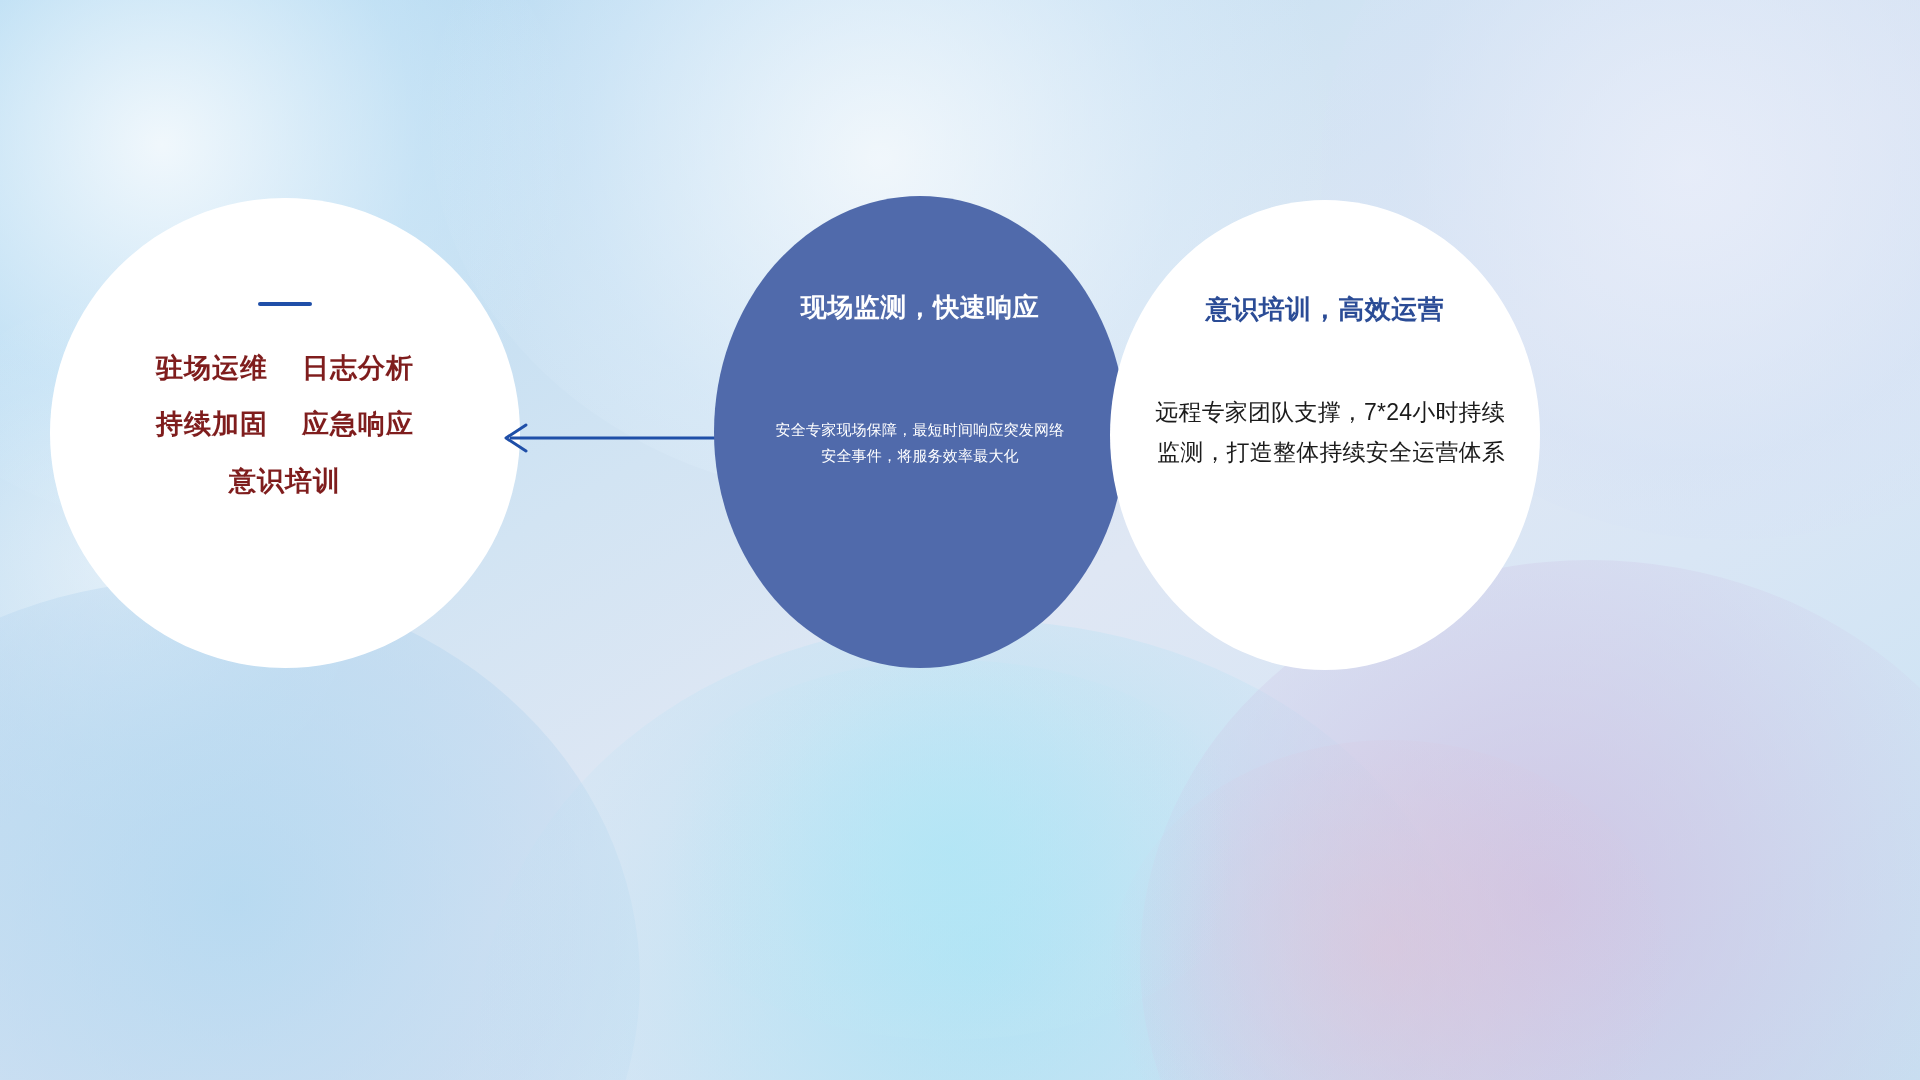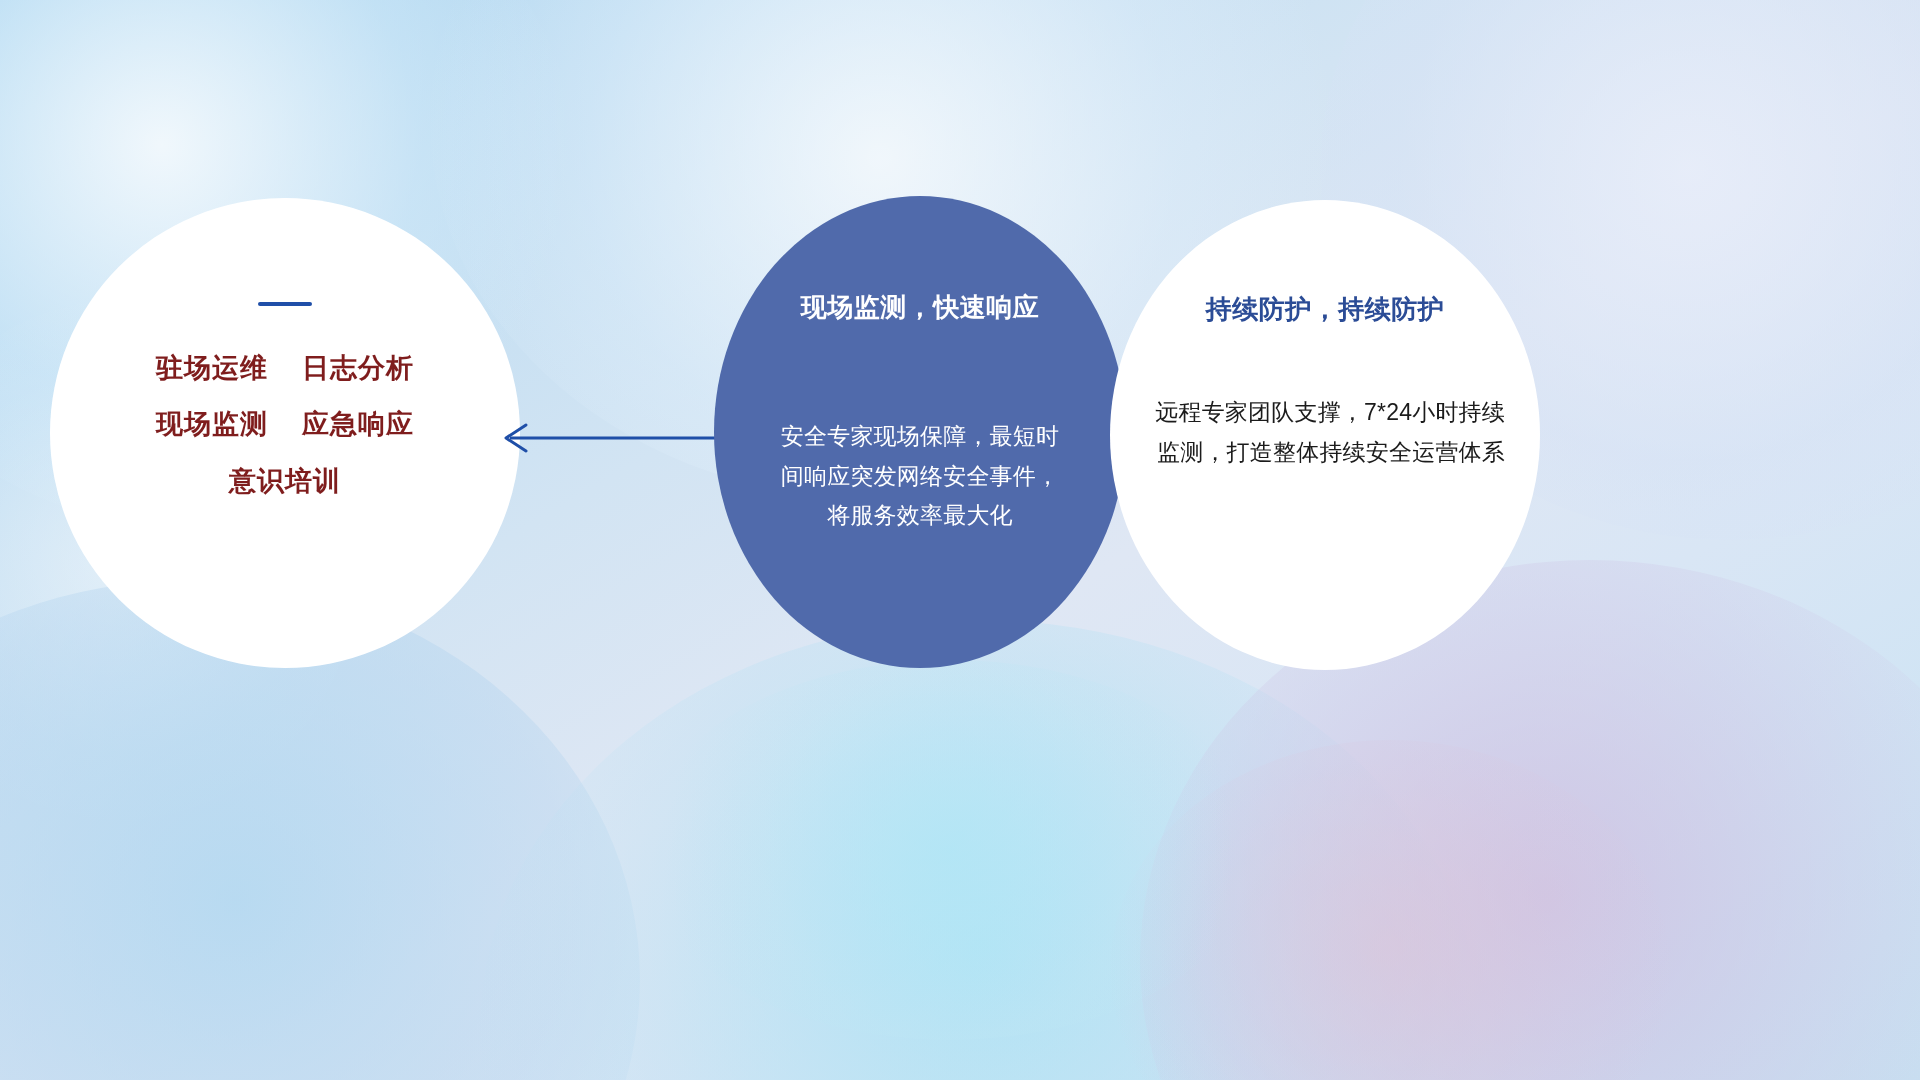--- a/index.html
+++ b/index.html
@@ -110,21 +110,21 @@
     font-size: 26px;
     font-weight: bold;
     color: #ffffff;
     letter-spacing: .5px;
     white-space: nowrap;
     margin-bottom: 92px;
   }
   #center-body {
     width: 300px;
     text-align: center;
-    font-size: 23px;
+    font-size: 15px;
     line-height: 1.72;
     color: #ffffff;
     letter-spacing: .2px;
   }
 
   
   #circle-right {
     left: 1110px;
     top: 200px;
     width: 430px;
@@ -176,27 +176,27 @@
   <div class="bloom bloom-cyan"></div>
 
   <svg id="arrow" viewBox="0 0 260 60">
     <line x1="255" y1="30" x2="24" y2="30" stroke="#1f4fa8" stroke-width="3"></line>
     <polyline points="40,17 20,30 40,43" fill="none" stroke="#1f4fa8" stroke-width="3" stroke-linecap="round" stroke-linejoin="round"></polyline>
   </svg>
 
   <div id="circle-left" class="circle">
     <div id="left-dash"></div>
     <div class="left-line">驻场运维    日志分析</div>
-    <div class="left-line">现场监测    应急响应</div>
+    <div class="left-line">持续加固    应急响应</div>
     <div class="left-line last">意识培训</div>
   </div>
 
   <div id="circle-center" class="circle">
     <div id="center-heading">现场监测，快速响应</div>
     <div id="center-body">安全专家现场保障，最短时间响应突发网络安全事件，将服务效率最大化</div>
   </div>
 
   <div id="circle-right" class="circle">
-    <div id="right-heading">持续防护，持续防护</div>
+    <div id="right-heading">意识培训，高效运营</div>
     <div id="right-body">远程专家团队支撑，7*24小时持续监测，打造整体持续安全运营体系</div>
   </div>
 
 </div>
 
 </body></html>

